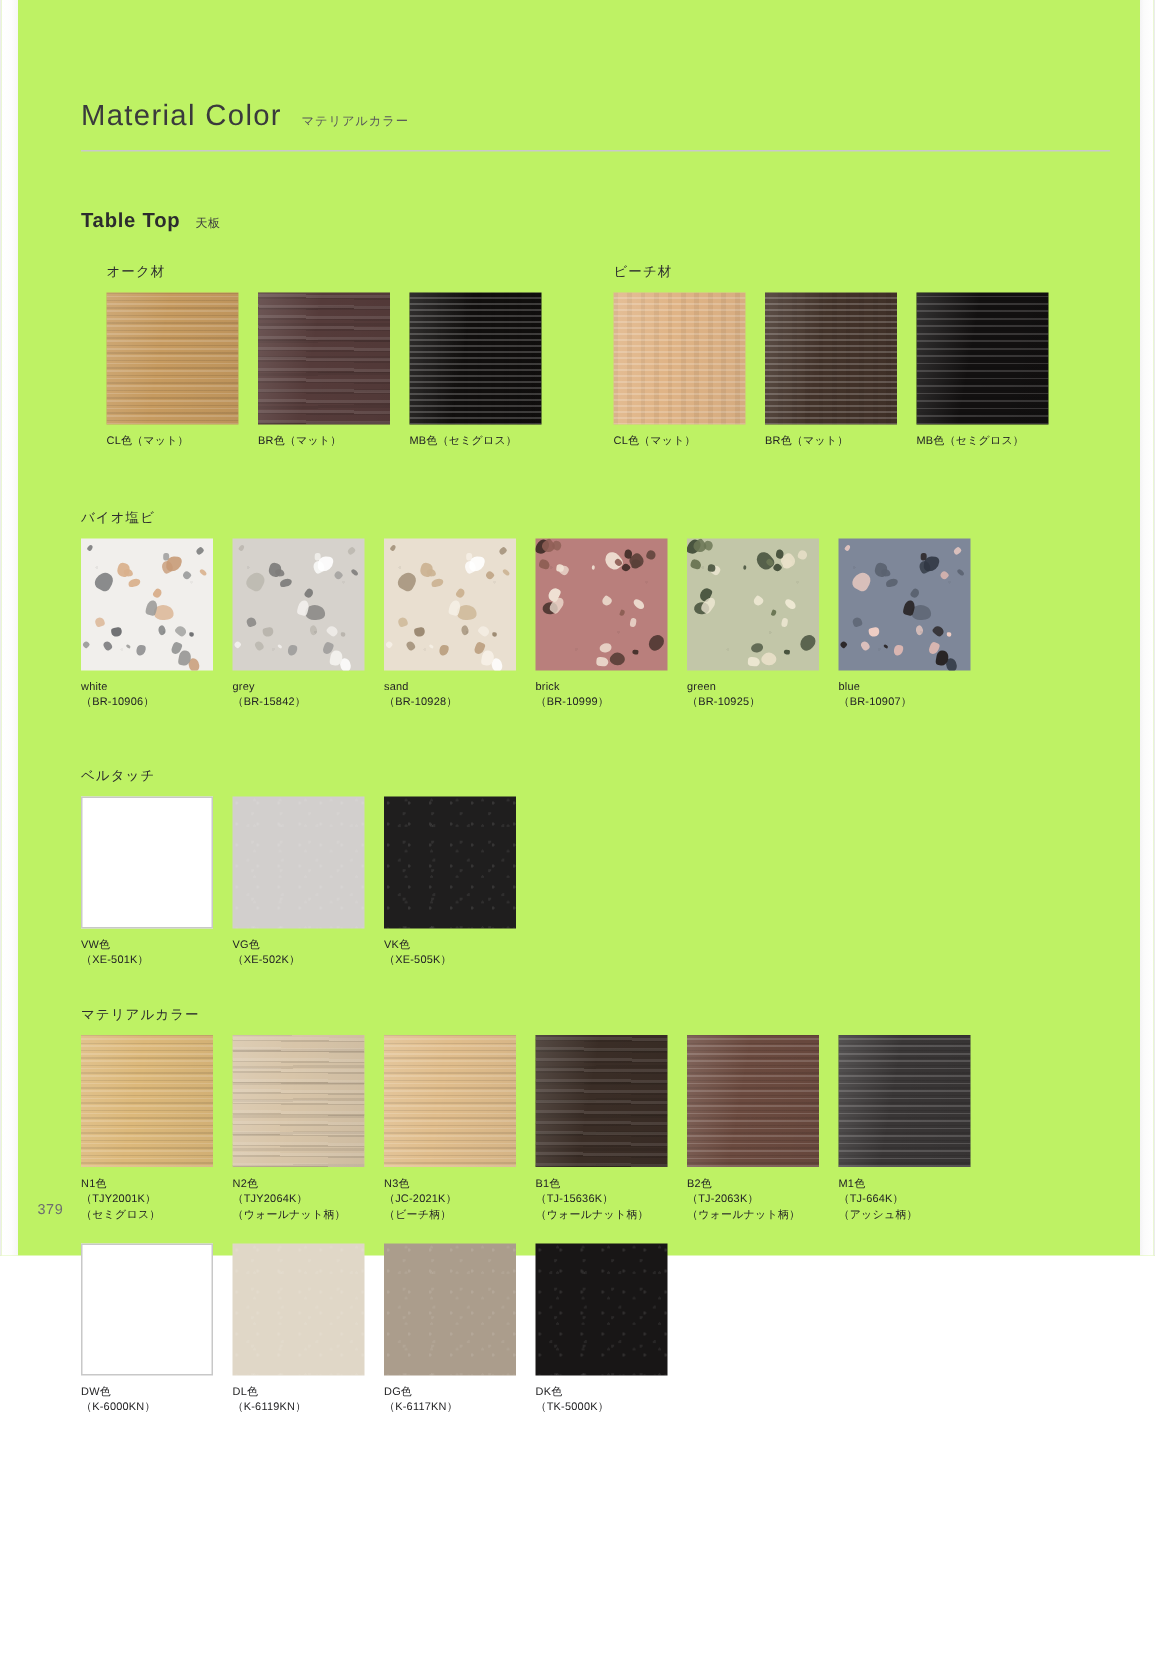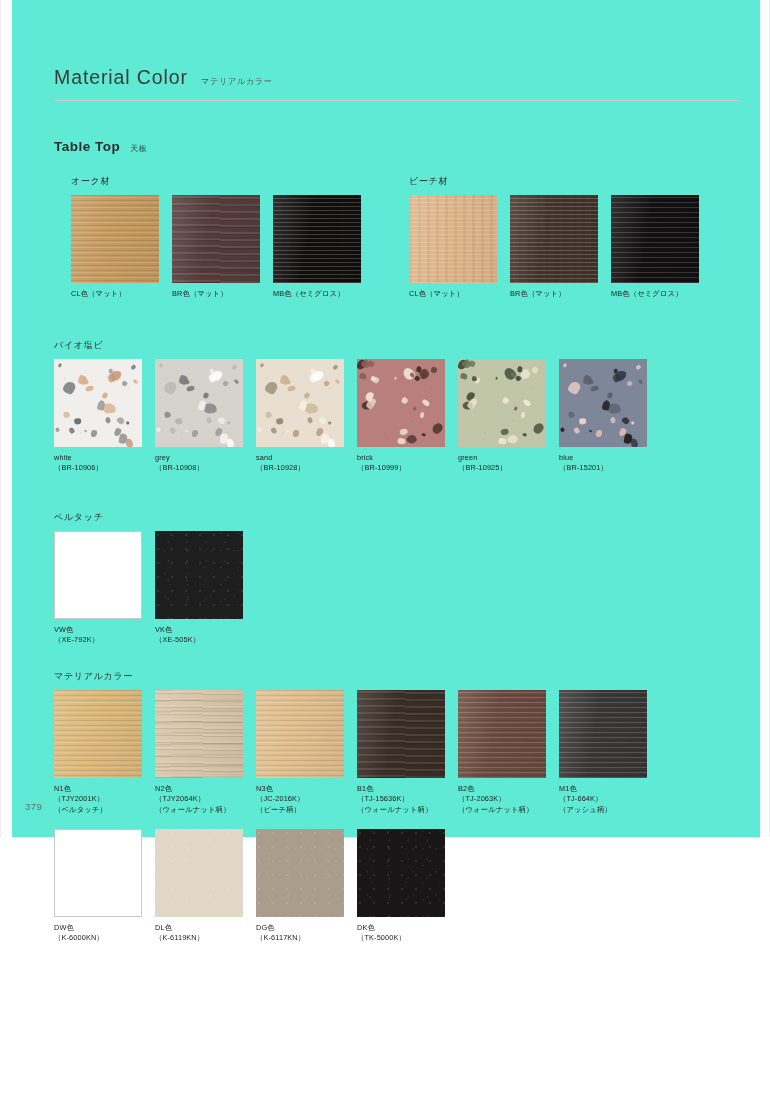--- a/index.html
+++ b/index.html
@@ -12,21 +12,21 @@
     height: 1103px;
     font-family: "Liberation Sans", "DejaVu Sans", sans-serif;
     color: #231f20;
     position: relative;
     overflow: hidden;
   }
   .page {
     position: absolute;
     left: 0; top: 0;
     width: 770px; height: 837px;
-    background: #5eead4;
+    background: #bef264;
     box-sizing: border-box;
     border-left: 1px solid #ececed;
     border-right: 1px solid #ececed;
   }
   .page::before {
     content: "";
     position: absolute;
     left: 0; top: 0; bottom: 0;
     width: 11px;
     background: linear-gradient(90deg, #ffffff 0%, #fdfdfd 60%, #f6f6f7 100%);
@@ -335,21 +335,21 @@
               <span class="chip" style="left: 54.3005%; top: 38.3738%; width: 6px; height: 5px; background: rgb(126, 125, 123); border-radius: 71% 69% 53% 62%; transform: rotate(125deg); opacity: 0.97;"></span>
               <span class="chip" style="left: 16.9927%; top: 78.6897%; width: 5.8px; height: 5.1px; background: rgb(185, 181, 173); border-radius: 54% 61% 68% 50%; transform: rotate(239deg); opacity: 0.81;"></span>
               <span class="chip" style="left: 4.23719%; top: 5.35009%; width: 4.2px; height: 2.8px; background: rgb(185, 181, 173); border-radius: 71% 46% 36% 60%; transform: rotate(125deg); opacity: 0.82;"></span>
               <span class="chip" style="left: 81.4174%; top: 71.0486%; width: 3.2px; height: 2.5px; background: rgb(185, 181, 173); border-radius: 69% 72% 41% 63%; transform: rotate(182deg); opacity: 0.98;"></span>
               <span class="chip" style="left: 47.308%; top: 48.4535%; width: 9.8px; height: 6.5px; background: rgb(243, 241, 238); border-radius: 42% 72% 72% 35%; transform: rotate(285deg); opacity: 0.87;"></span>
               <span class="chip" style="left: 42.3053%; top: 80.4723%; width: 5.5px; height: 7.1px; background: rgb(155, 154, 152); border-radius: 50% 38% 66% 46%; transform: rotate(8deg); opacity: 0.86;"></span>
             </div>
             <div class="noise"></div>
           </div>
           <div class="cap">grey
-（BR-10908）</div>
+（BR-15842）</div>
         </div>
         <div class="cell">
           <div class="sw" title="sand （BR-10928）" style="background: rgb(233, 223, 208);">
             <div class="terrazzo">
               <span class="chip" style="left: 62.4362%; top: 11.619%; width: 3.8px; height: 4.7px; background: rgb(246, 240, 230); border-radius: 50% 39% 43% 45%; transform: rotate(180deg); opacity: 0.82;"></span>
               <span class="chip" style="left: 81.9388%; top: 91.1108%; width: 6.8px; height: 8.8px; background: rgb(255, 255, 255); border-radius: 49% 63% 51% 64%; transform: rotate(174deg); opacity: 0.84;"></span>
               <span class="chip" style="left: 77.6774%; top: 25.2509%; width: 5px; height: 5.1px; background: rgb(183, 154, 120); border-radius: 58% 35% 60% 70%; transform: rotate(42deg); opacity: 0.77;"></span>
               <span class="chip" style="left: 58.0204%; top: 65.4899%; width: 5.4px; height: 6.3px; background: rgb(156, 138, 114); border-radius: 61% 36% 67% 35%; transform: rotate(148deg); opacity: 0.73;"></span>
               <span class="chip" style="left: 73.1325%; top: 66.0291%; width: 5.6px; height: 7px; background: rgb(246, 240, 230); border-radius: 63% 56% 37% 71%; transform: rotate(133deg); opacity: 0.77;"></span>
               <span class="chip" style="left: 1.86092%; top: 78.767%; width: 3.5px; height: 3.5px; background: rgb(246, 240, 230); border-radius: 45% 42% 71% 72%; transform: rotate(137deg); opacity: 0.91;"></span>
@@ -475,32 +475,39 @@
               <span class="chip" style="left: 54.3005%; top: 38.3738%; width: 6px; height: 5px; background: rgb(90, 98, 112); border-radius: 71% 69% 53% 62%; transform: rotate(125deg); opacity: 0.97;"></span>
               <span class="chip" style="left: 16.9927%; top: 78.6897%; width: 5.8px; height: 5.1px; background: rgb(240, 205, 196); border-radius: 54% 61% 68% 50%; transform: rotate(239deg); opacity: 0.81;"></span>
               <span class="chip" style="left: 4.23719%; top: 5.35009%; width: 4.2px; height: 2.8px; background: rgb(240, 205, 196); border-radius: 71% 46% 36% 60%; transform: rotate(125deg); opacity: 0.82;"></span>
               <span class="chip" style="left: 81.4174%; top: 71.0486%; width: 3.2px; height: 2.5px; background: rgb(240, 205, 196); border-radius: 69% 72% 41% 63%; transform: rotate(182deg); opacity: 0.98;"></span>
               <span class="chip" style="left: 47.308%; top: 48.4535%; width: 9.8px; height: 6.5px; background: rgb(36, 31, 31); border-radius: 42% 72% 72% 35%; transform: rotate(285deg); opacity: 0.87;"></span>
               <span class="chip" style="left: 42.3053%; top: 80.4723%; width: 5.5px; height: 7.1px; background: rgb(232, 189, 180); border-radius: 50% 38% 66% 46%; transform: rotate(8deg); opacity: 0.86;"></span>
             </div>
             <div class="noise"></div>
           </div>
           <div class="cap">blue
-（BR-15201）</div>
+（BR-10907）</div>
         </div>
       </div>
   </div>
 
   <div id="grp-veltouch">
     <div class="group-title">ベルタッチ</div>
     <div class="row gap13">
         <div class="cell">
           <div class="sw framed" title="VW色 （XE-501K）" style="background: rgb(255, 255, 255);"></div>
           <div class="cap">VW色
-（XE-792K）</div>
+（XE-501K）</div>
+        </div>
+        <div class="cell">
+          <div class="sw" title="VG色 （XE-502K）" style="background: rgb(210, 207, 205);">
+            <div class="speck"></div>
+          </div>
+          <div class="cap">VG色
+（XE-502K）</div>
         </div>
         <div class="cell">
           <div class="sw" title="VK色 （XE-505K）" style="background: rgb(31, 30, 30);">
             <div class="speck"></div>
           </div>
           <div class="cap">VK色
 （XE-505K）</div>
         </div>
       </div>
   </div>
@@ -508,38 +515,38 @@
   <div id="grp-melamine">
     <div class="group-title">マテリアルカラー</div>
     <div class="row gap13">
         <div class="cell">
           <div class="sw" title="N1色 （TJY2001K） （アッシュ柄）" style="background: rgb(220, 184, 122);">
             <div class="grain fine"></div>
             <div class="sheen"></div>
           </div>
           <div class="cap">N1色
 （TJY2001K）
-（ベルタッチ）</div>
+（セミグロス）</div>
         </div>
         <div class="cell">
           <div class="sw" title="N2色 （TJY2064K） （ウォールナット柄）" style="background: rgb(216, 197, 169);">
             <div class="grain streak"></div>
             <div class="sheen"></div>
           </div>
           <div class="cap">N2色
 （TJY2064K）
 （ウォールナット柄）</div>
         </div>
         <div class="cell">
           <div class="sw" title="N3色 （JC-2016K） （ビーチ柄）" style="background: rgb(224, 189, 140);">
             <div class="grain fine"></div>
             <div class="sheen"></div>
           </div>
           <div class="cap">N3色
-（JC-2016K）
+（JC-2021K）
 （ビーチ柄）</div>
         </div>
         <div class="cell">
           <div class="sw" title="B1色 （TJ-12003K） （ウォールナット柄）" style="background: rgb(58, 45, 38);">
             <div class="grain streak"></div>
             <div class="sheen"></div>
           </div>
           <div class="cap">B1色
 （TJ-15636K）
 （ウォールナット柄）</div>

